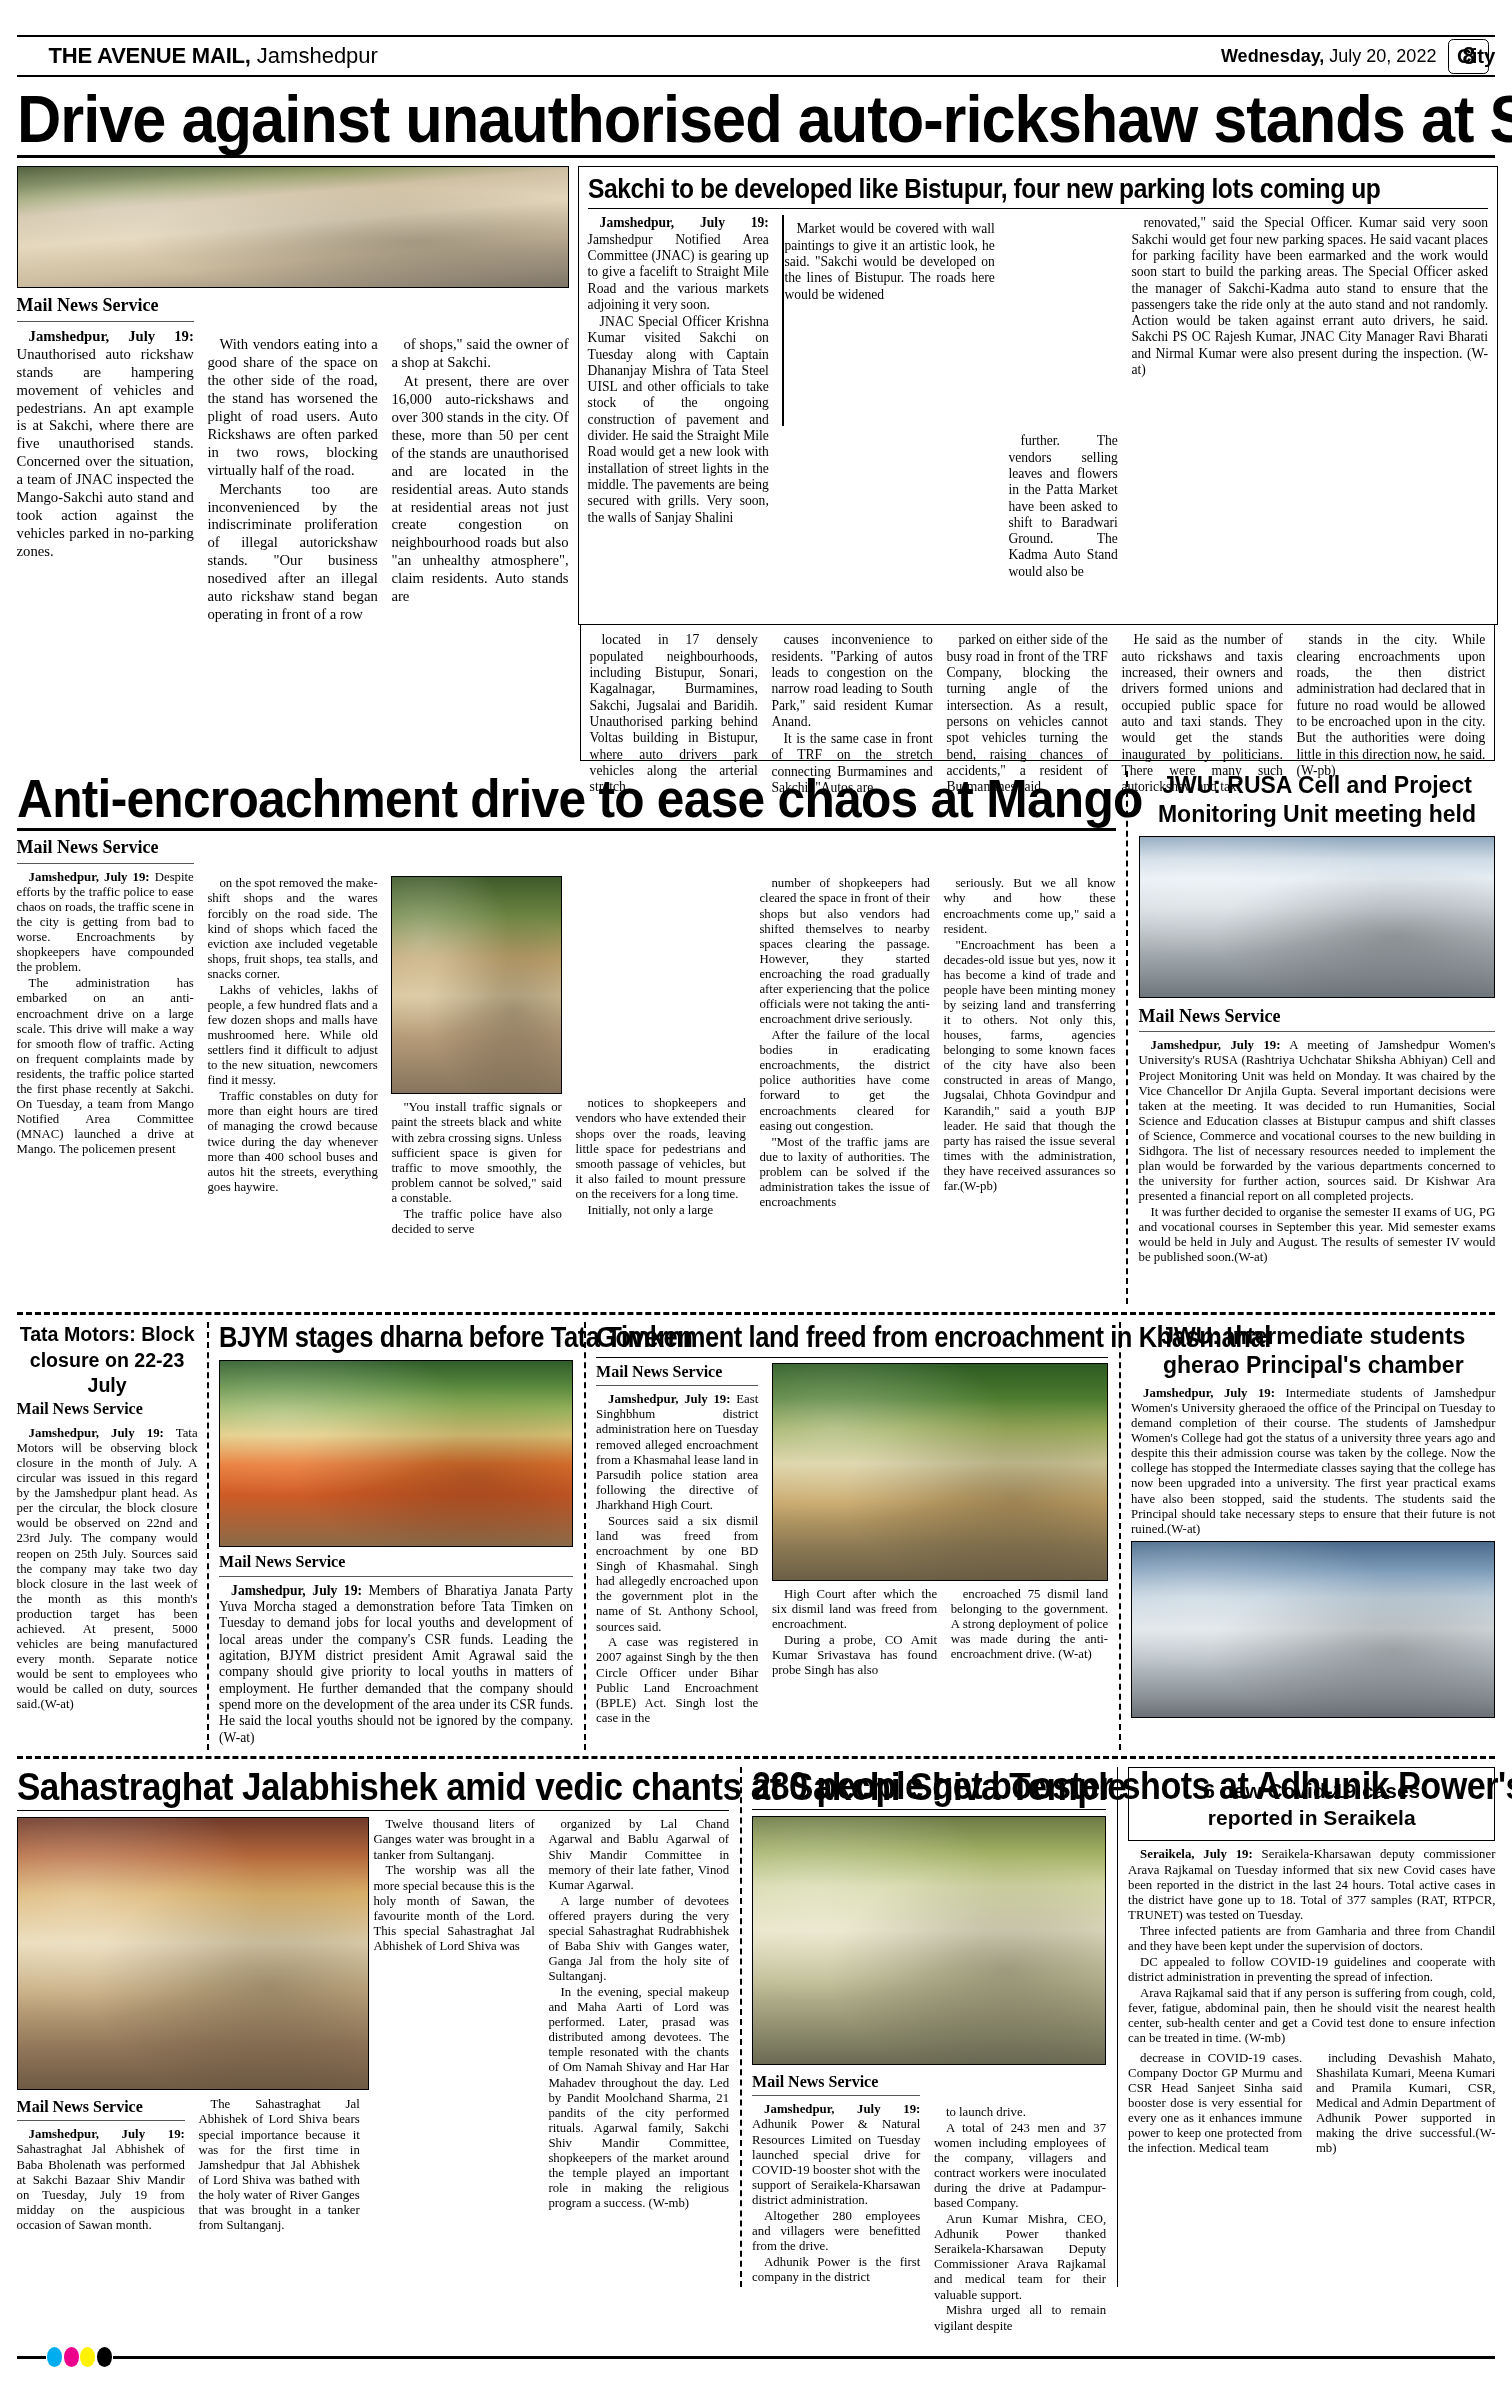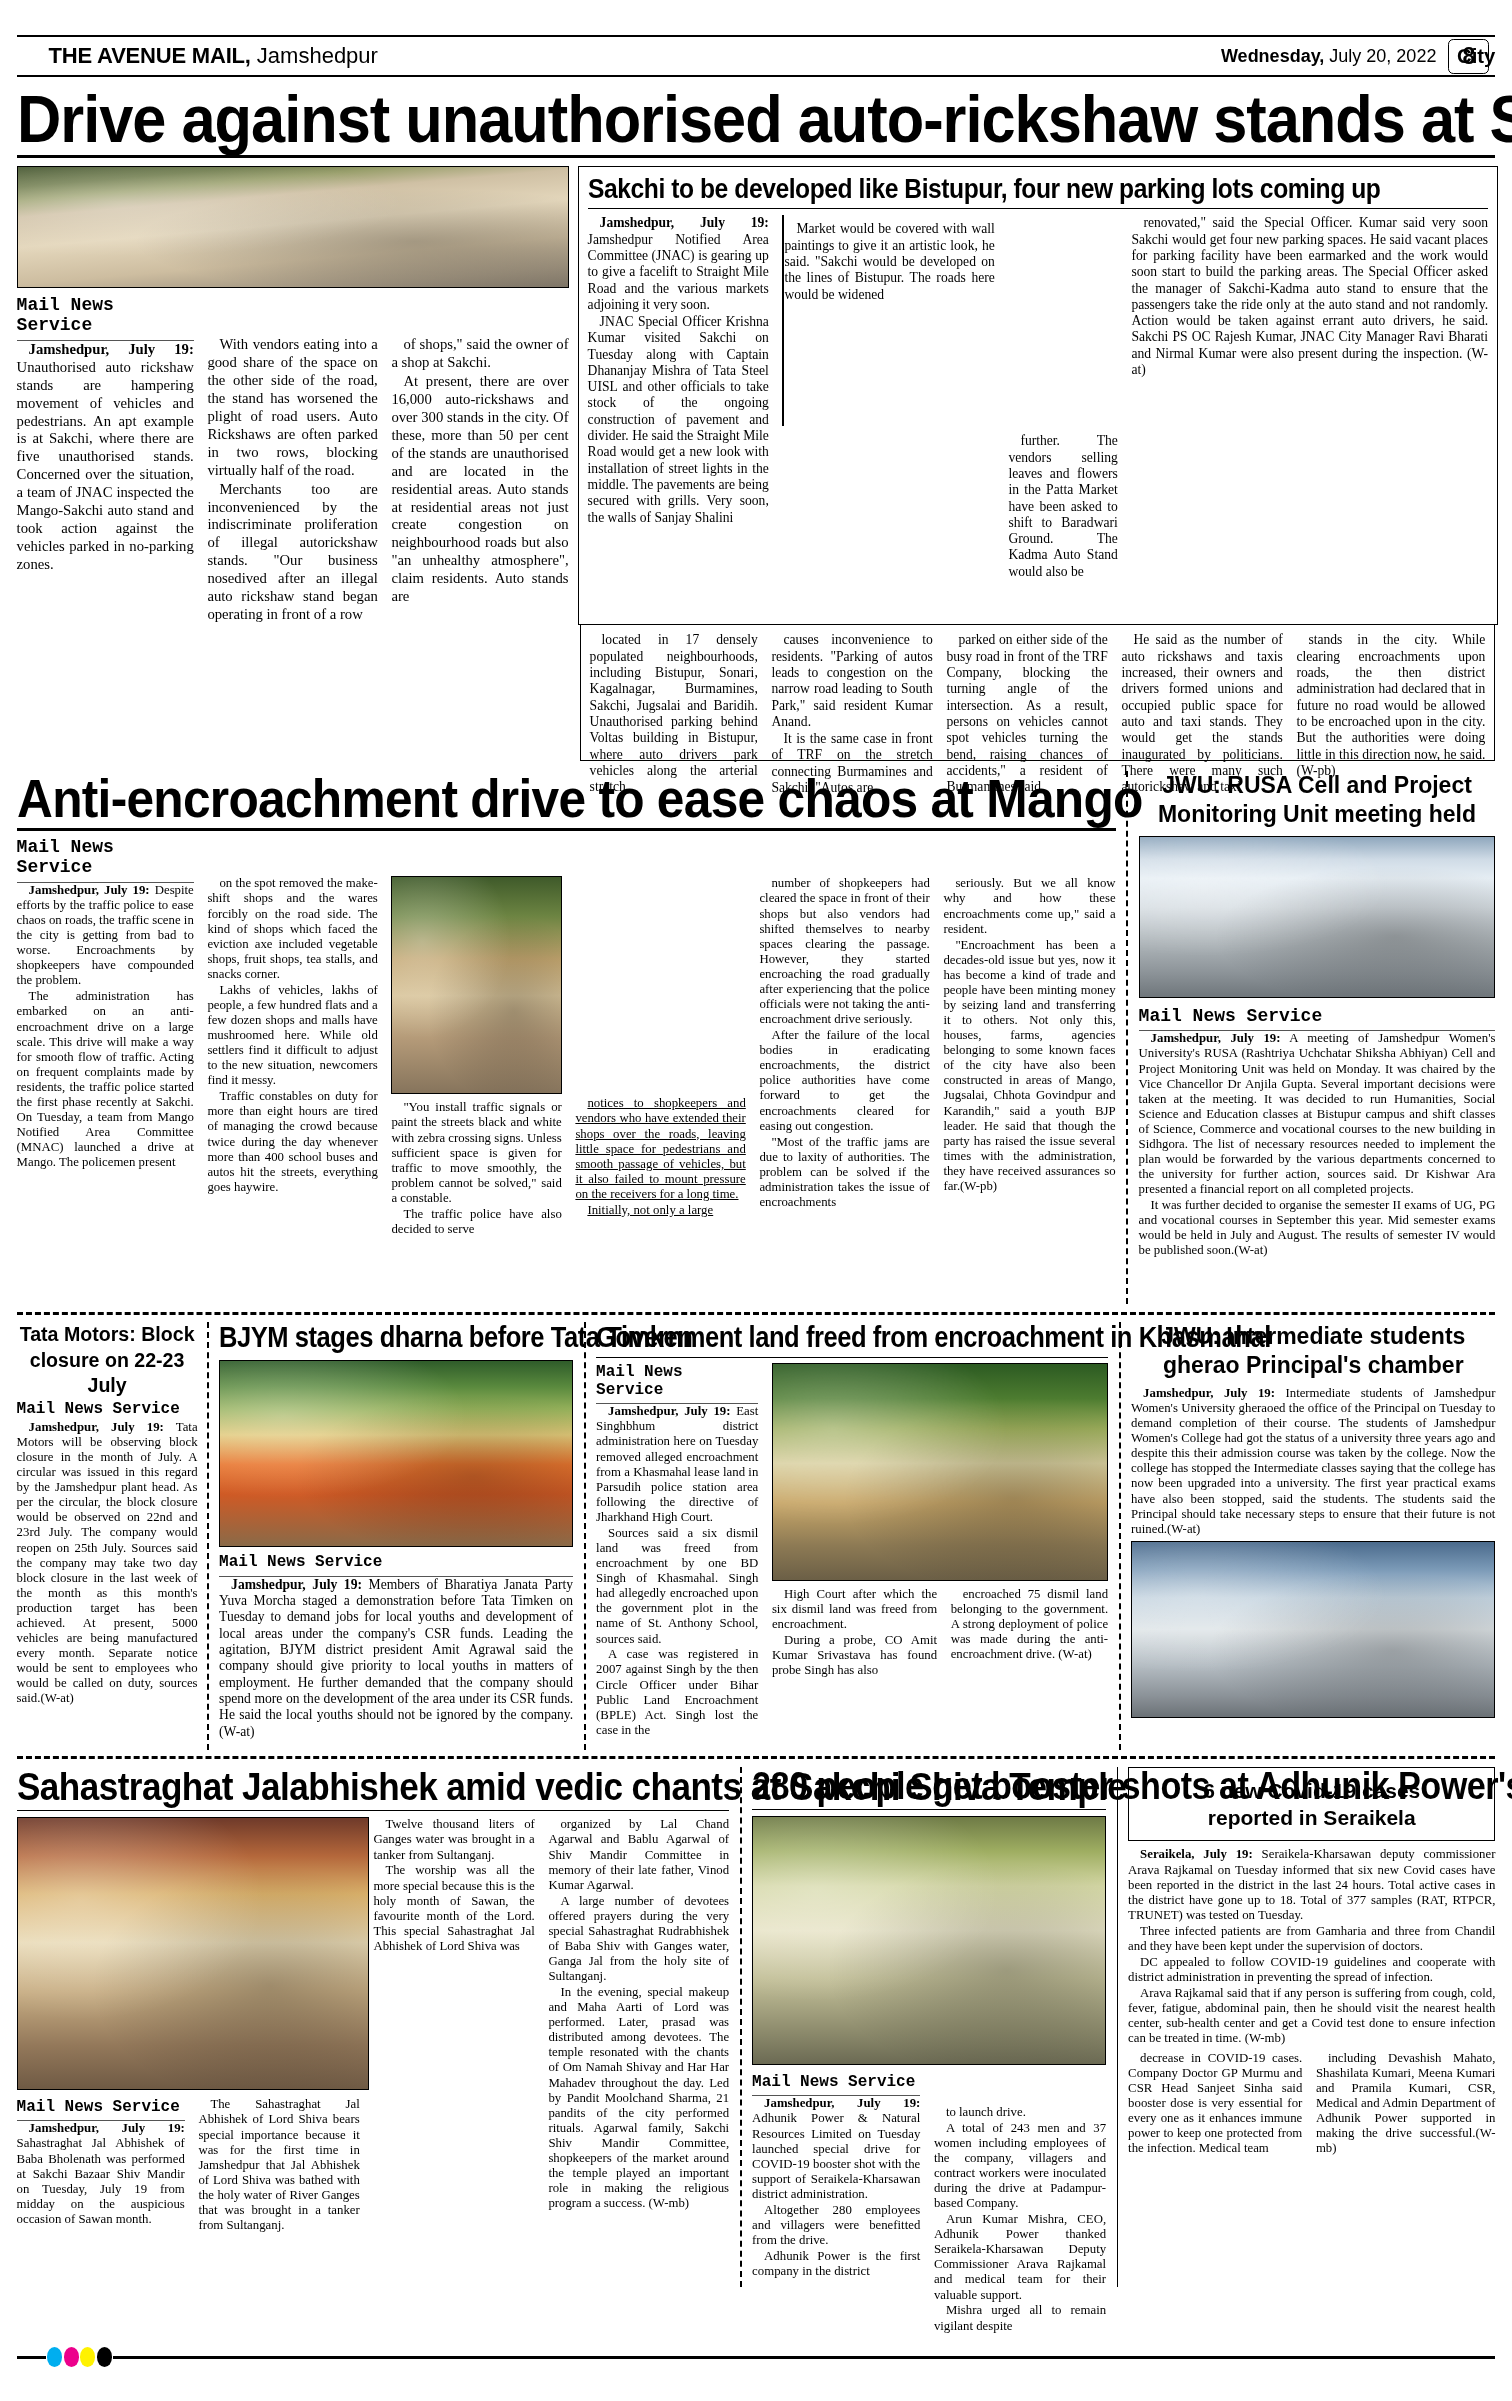--- a/index.html
+++ b/index.html
@@ -96,23 +96,23 @@
 
   
   .rule-thick { border-top: 3px solid #000; }
   .rule-thin  { border-top: 1.1px solid #000; }
   .rule-dashed{ border-top: 3px dashed #000; }
   .vdash { border-left: 2.3px dashed #000; }
   .vsolid { border-left: 1.1px solid #000; }
 
   
   .byline {
-    font-family: Liberation Mono, monospace;
+    font-family: Liberation Serif, serif;
     font-weight: 700; font-size: 18px;
-    padding-bottom: 4.5px; 
+    padding-bottom: 4.5px; margin-bottom: 6px;
     border-bottom: 1.1px solid #555;
   }
   .byline.narrow { font-size: 16px; }
   .body {
     font-family: "Liberation Serif", serif;
     font-size: 14.7px; line-height: 1.22;
     text-align: justify;
     hyphens: auto;
   }
   .body p { text-indent: 12px; margin-bottom: 0.8px; }
@@ -291,21 +291,21 @@
               <p>Traffic constables on duty for more than eight hours are tired of managing the crowd because twice during the day whenever more than 400 school buses and autos hit the streets, everything goes haywire.</p>
             </div>
         </div>
         <div class="col" style="width:184px; padding-top:39px; display:flex; flex-direction:column;">
           <div class="photo p3 ph-border" style="height:218px;"></div>
           <div class="body xs" style="margin-top:6px;">
               <p>"You install traffic signals or paint the streets black and white with zebra crossing signs. Unless sufficient space is given for traffic to move smoothly, the problem cannot be solved," said a constable.</p>
               <p>The traffic police have also decided to serve</p>
             </div>
         </div>
-        <div class="col" style="width:184px; padding-top:259px;text-decoration:underline;">
+        <div class="col" style="width:184px; padding-top:259px;">
           <div class="body xs">
               <p>notices to shopkeepers and vendors who have extended their shops over the roads, leaving little space for pedestrians and smooth passage of vehicles, but it also failed to mount pressure on the receivers for a long time.</p>
               <p>Initially, not only a large</p>
             </div>
         </div>
         <div class="col" style="width:184px; padding-top:39px;">
           <div class="body xs">
               <p>number of shopkeepers had cleared the space in front of their shops but also vendors had shifted themselves to nearby spaces clearing the passage. However, they started encroaching the road gradually after experiencing that the police officials were not taking the anti-encroachment drive seriously.</p>
               <p>After the failure of the local bodies in eradicating encroachments, the district police authorities have come forward to get the encroachments cleared for easing out congestion.</p>
               <p>"Most of the traffic jams are due to laxity of authorities. The problem can be solved if the administration takes the issue of encroachments</p>

